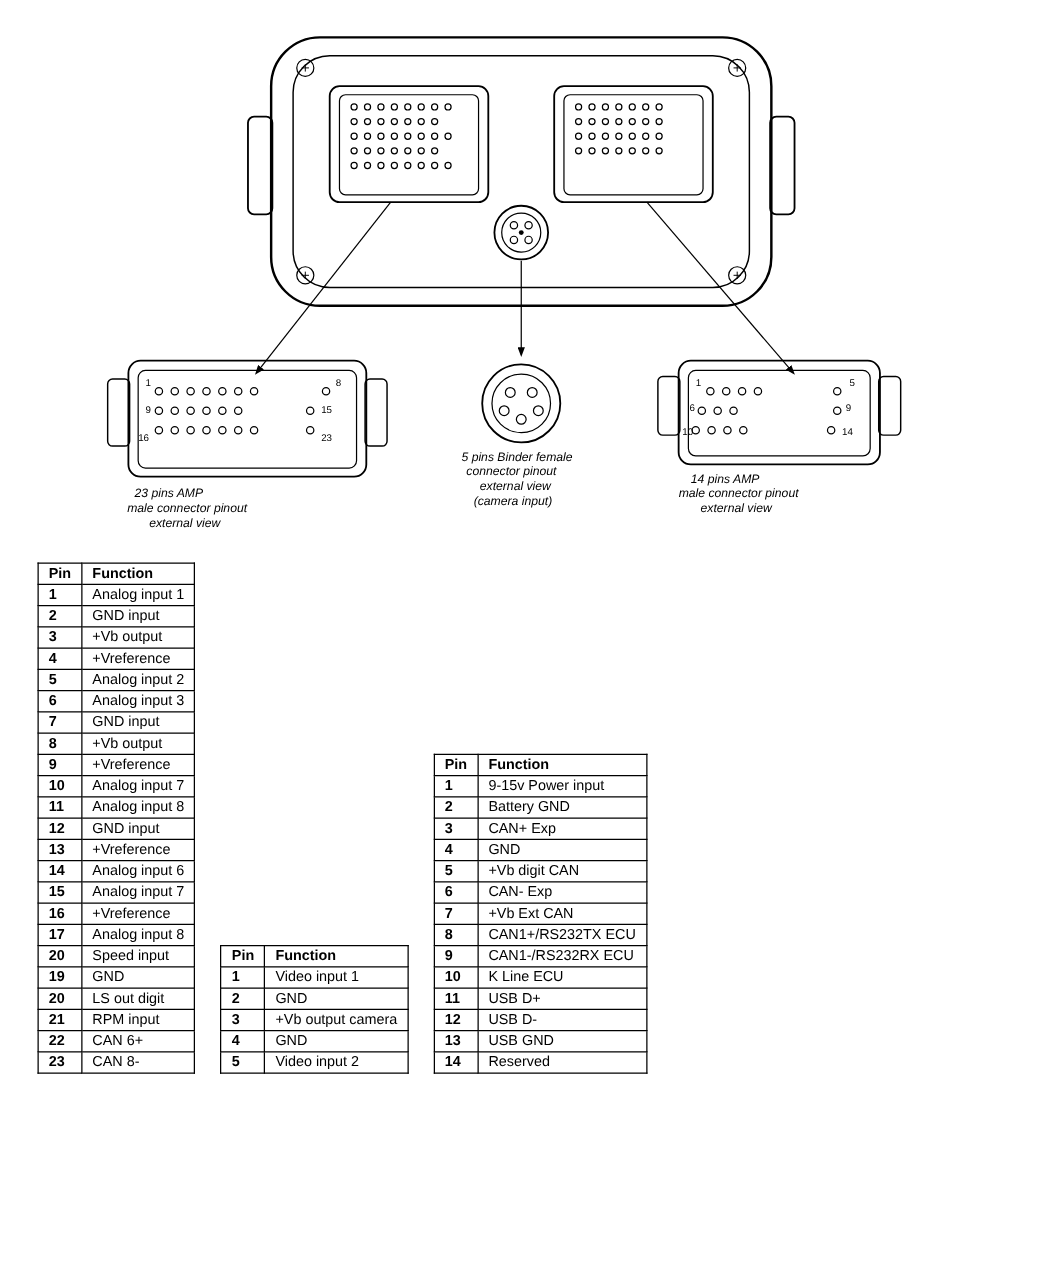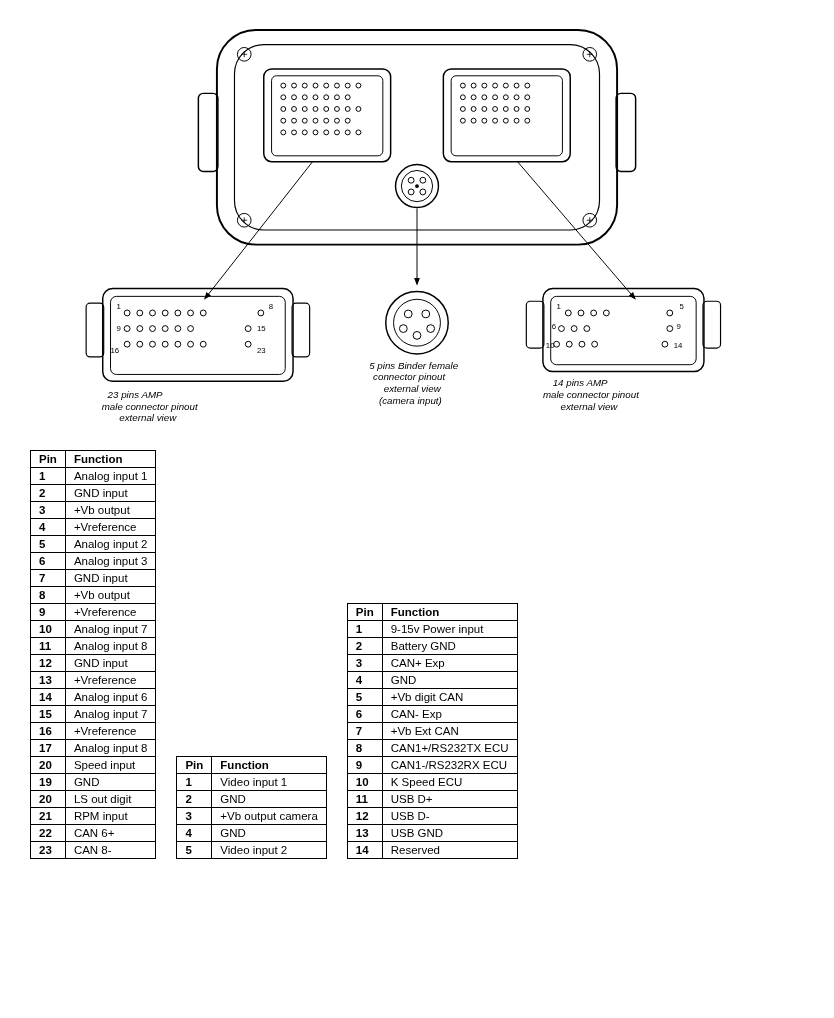--- a/index.html
+++ b/index.html
@@ -484,21 +484,21 @@
           <tr>
             <td>8</td>
             <td>CAN1+/RS232TX ECU</td>
           </tr>
           <tr>
             <td>9</td>
             <td>CAN1-/RS232RX ECU</td>
           </tr>
           <tr>
             <td>10</td>
-            <td>K Speed ECU</td>
+            <td>K Line ECU</td>
           </tr>
           <tr>
             <td>11</td>
             <td>USB D+</td>
           </tr>
           <tr>
             <td>12</td>
             <td>USB D-</td>
           </tr>
           <tr>

